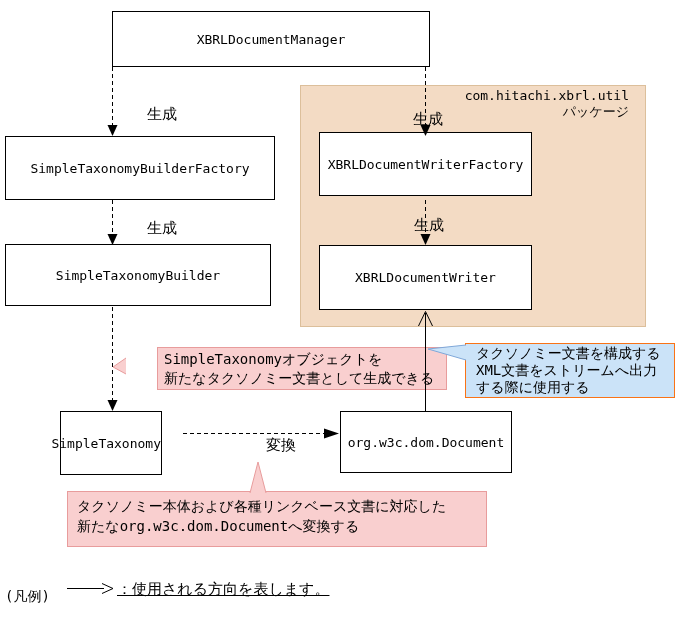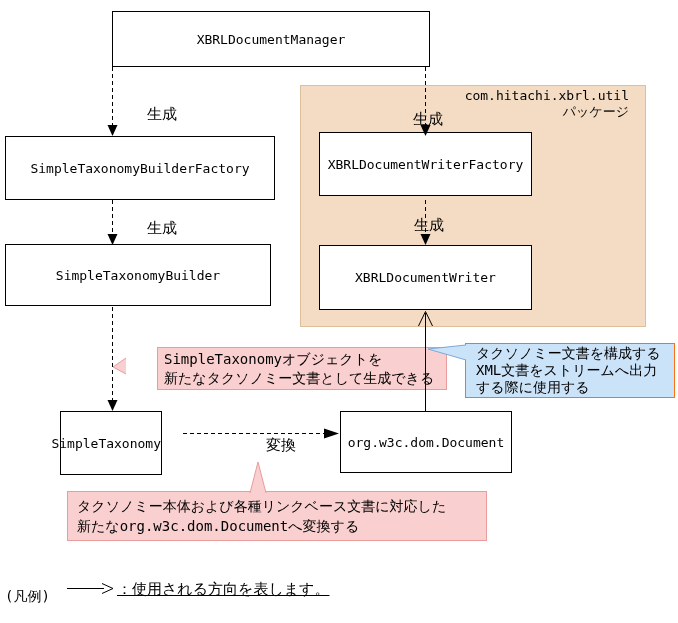--- a/index.html
+++ b/index.html
@@ -29,21 +29,21 @@
   .uml .c2 { height:14px; }
   .elabel {
     position:absolute; font-size:15px; line-height:15px; white-space:nowrap;margin-left:28px;
   }
   .note {
     position:absolute; box-sizing:border-box; font-size:14px; white-space:nowrap;
   }
   .note.pink { background:#F9CFCF; border:1px solid #E89C9C; }
   .note.blue { background:#CBE3F8; border:1px solid #f97316; }
   .note-p1 { left:125px; top:347px; width:290px; height:43px; padding:2px 6px; line-height:19px;margin-left:32px; }
-  .note-p2 { left:67px;  top:491px; width:420px; height:50px; padding:4px 9px; line-height:20px; }
+  .note-p2 { left:67px;  top:491px; width:420px; height:56px; padding:4px 9px; line-height:20px; }
   .note-b1 { left:465px; top:343px; width:210px; height:55px; padding:1px 10px; line-height:17px; }
   .legend-title { position:absolute; left:5px; top:556px; font-size:14px;margin-top:32px; }
   .legend-text  { position:absolute; left:117px; top:580px; font-size:15px; white-space:nowrap;text-decoration:underline; }
   svg.connectors {
     position:absolute; left:0; top:0; width:678px; height:623px;
     pointer-events:none; z-index:10;
   }
 </style>
 </head>
 <body>

